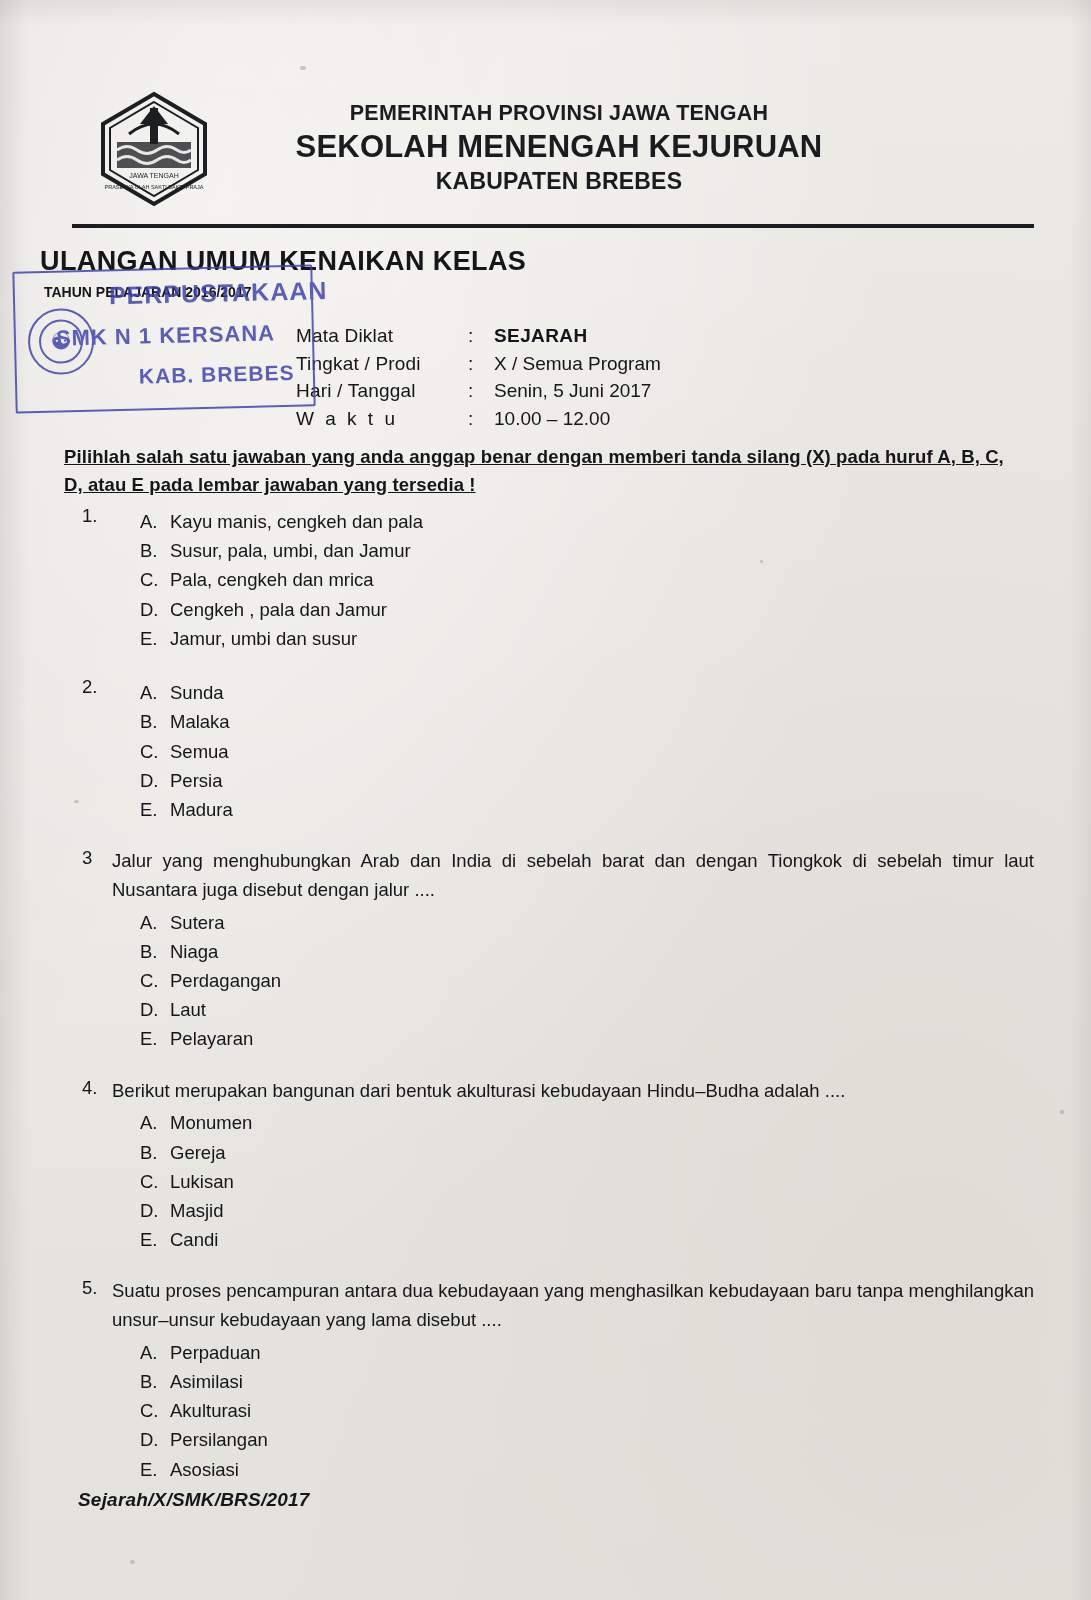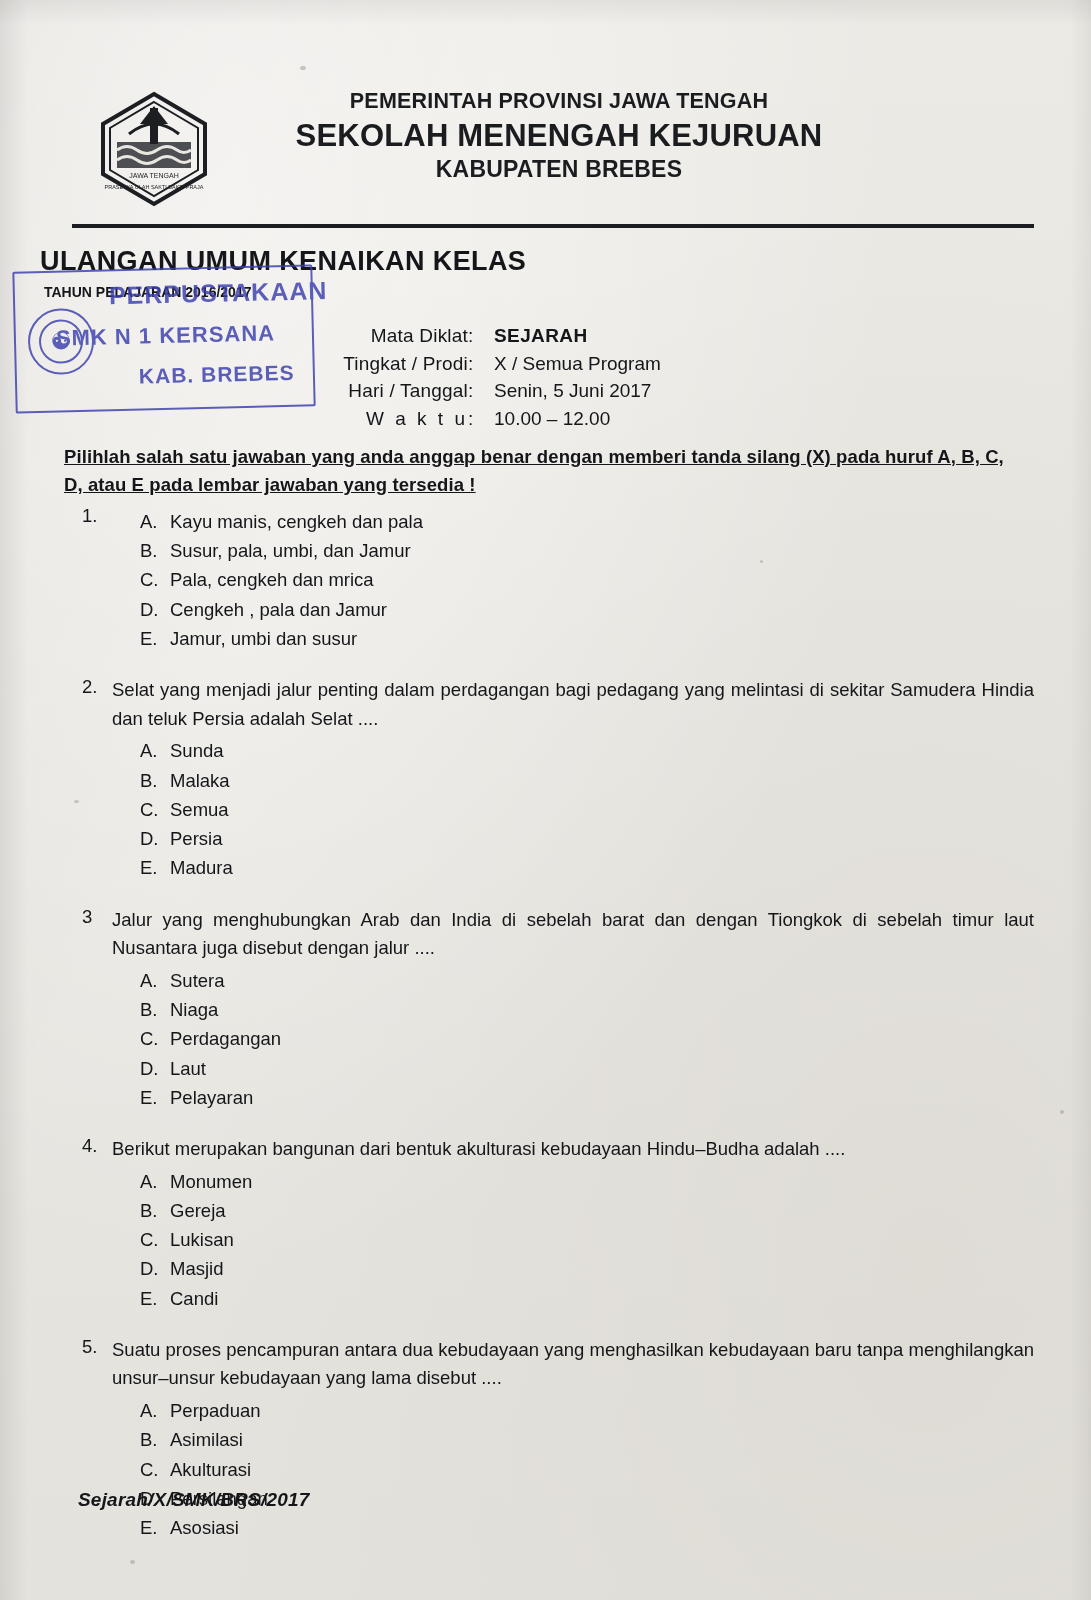--- a/index.html
+++ b/index.html
@@ -43,21 +43,21 @@
     z-index: 2;
   }
 
   
   .header {
     position: absolute;
     top: 88px;
     left: 95px;
     width: 910px;
     display: flex;
-    align-items: flex-start;
+    align-items: center;
   }
   .logo {
     width: 118px;
     height: 118px;
     flex: 0 0 118px;
     position: relative;
     margin-top: 2px;
   }
   .logo svg { display: block; }
   .header-text {
@@ -111,21 +111,21 @@
     position: absolute;
     top: 322px;
     left: 296px;
     font-size: 19px;
     line-height: 1.45;
   }
   .meta-row {
     display: flex;
     white-space: nowrap;
   }
-  .meta-label { width: 172px; letter-spacing: 0.2px; text-align: right; }
+  .meta-label { width: 172px; letter-spacing: 0.2px; }
   .meta-label.spaced { letter-spacing: 3px; }
   .meta-colon { width: 26px; }
   .meta-value { font-weight: normal; }
   .meta-value.bold { font-weight: bold; letter-spacing: 0.4px; }
 
   
   .stamp {
     position: absolute;
     left: 14px;
     top: 268px;
@@ -347,21 +347,20 @@
                 <span class="opt-key">E.</span>
                 <span class="opt-text">Jamur, umbi dan susur</span>
               </div>
           </div>
         </div>
       </div>
 
       <div class="q">
         <div class="q-num">2.</div>
         <div class="q-body">
-          <div class="q-text">Selat yang  menjadi jalur penting  dalam perdagangan bagi pedagang yang melintasi di sekitar Samudera Hindia dan teluk Persia adalah Selat ....</div>
           <div class="opts">
             <div class="opt">
                 <span class="opt-key">A.</span>
                 <span class="opt-text">Sunda</span>
               </div>
             <div class="opt">
                 <span class="opt-key">B.</span>
                 <span class="opt-text">Malaka</span>
               </div>
             <div class="opt">

